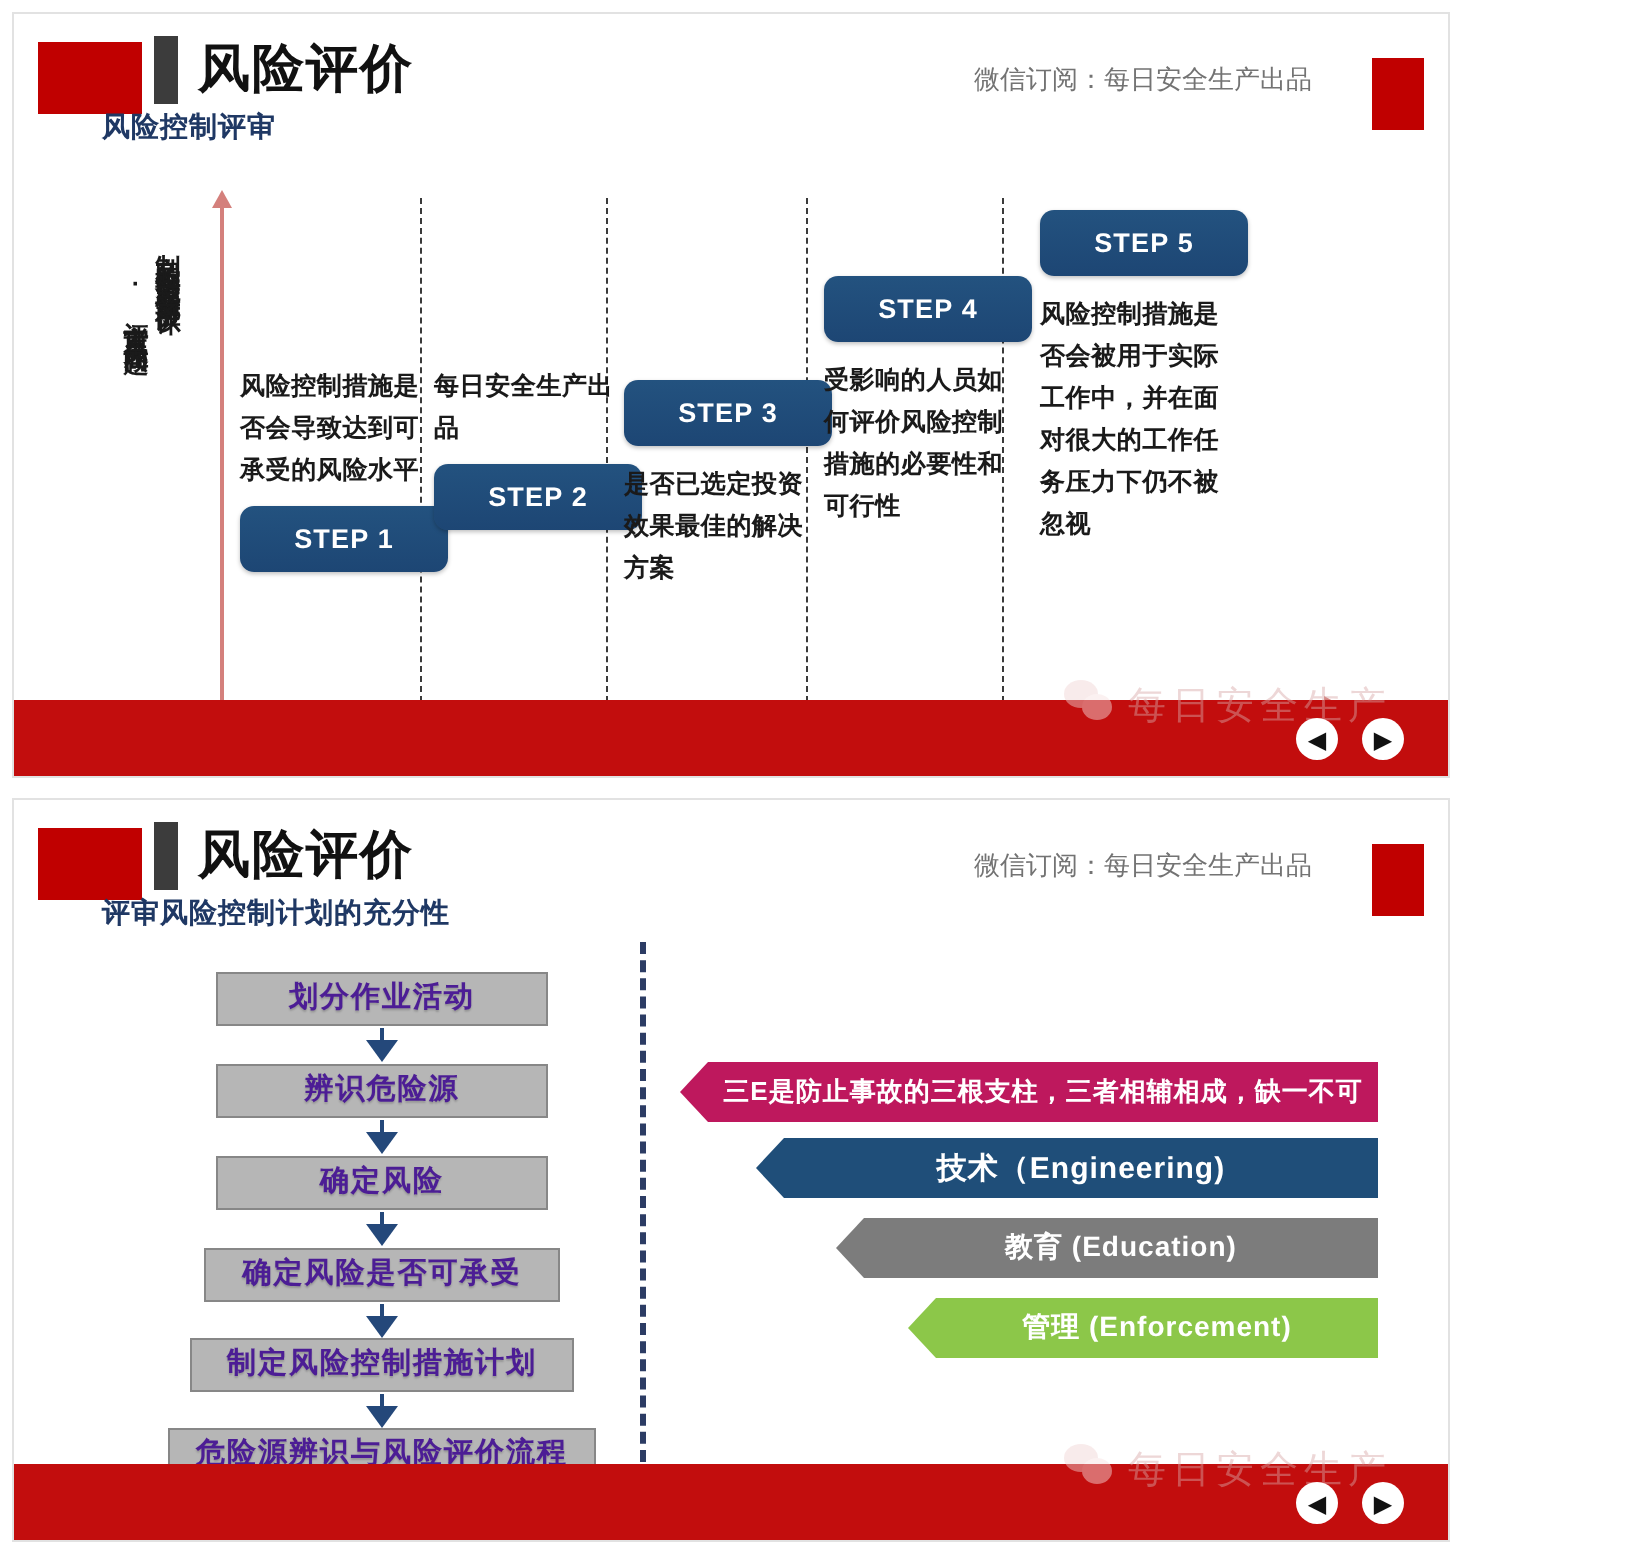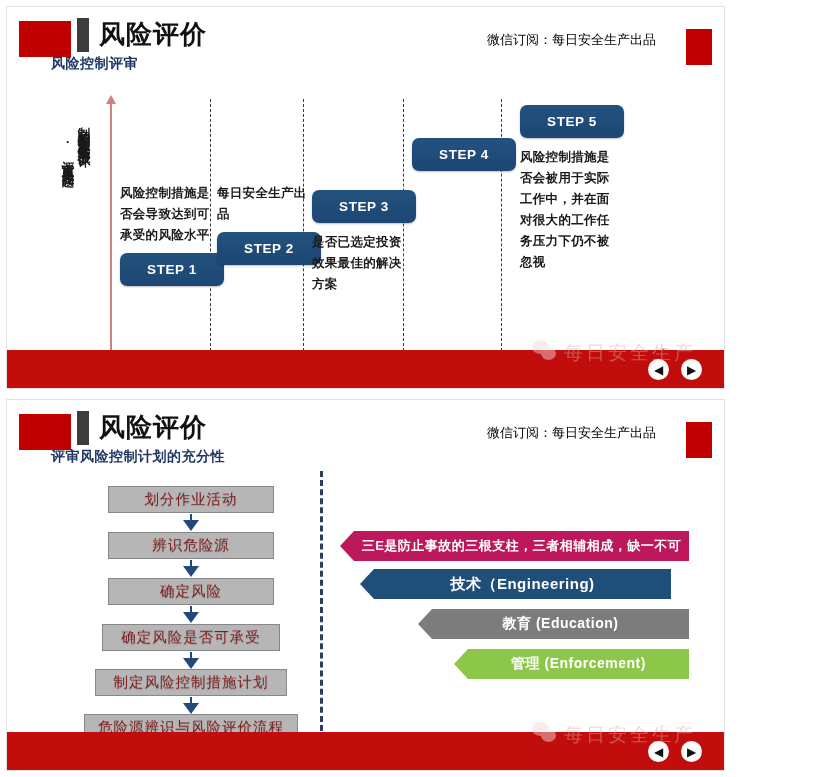--- a/index.html
+++ b/index.html
@@ -71,21 +71,21 @@
     font-weight: bold;
     color: #1f3864;
     letter-spacing: 0.5px;
     white-space: nowrap;
   }
   .hdr-wechat {
     position: absolute;
     right: 68px;
     top: 24px;
     font-size: 13px;
-    color: #000000;
+    color: #737373;
     white-space: nowrap;
   }
   .hdr-red-square-right {
     position: absolute;
     right: 12px;
     top: 22px;
     width: 26px;
     height: 36px;
     background: #c00000;
   }
@@ -229,23 +229,23 @@
     letter-spacing: 0.3px;
   }
   .step-col.badge-bottom .step-badge { margin-top: 7px; }
   .step-col.badge-top   .step-badge { margin-bottom: 9px; }
 
   
   .flow-box {
     position: absolute;
     background: #b6b6b6;
     border: 1px solid #878787;
-    color: #7f1d1d;
+    color: #4c1d95;
     font-size: 14.5px;
-    font-weight: normal;
+    font-weight: bold;
     letter-spacing: 1px;
     text-align: center;
     box-sizing: border-box;
     line-height: 25px;
     height: 27px;
     text-shadow: 0 1px 1px rgba(0,0,0,.18);
   }
   .flow-arrow {
     position: absolute;
     width: 0; height: 0;
@@ -324,20 +324,21 @@
       <div class="step-badge">STEP 2</div>
     </div>
 
     <div class="step-col badge-top" style="left:305px; top:183px;">
       <div class="step-badge">STEP 3</div>
       <div class="step-text">是否已选定投资效果最佳的解决方案</div>
     </div>
 
     <div class="step-col badge-top" style="left:405px; top:131px;">
       <div class="step-badge">STEP 4</div>
+      <div class="step-text">受影响的人员如何评价风险控制措施的必要性和可行性</div>
     </div>
 
     <div class="step-col badge-top" style="left:513px; top:98px;">
       <div class="step-badge">STEP 5</div>
       <div class="step-text">风险控制措施是否会被用于实际工作中，并在面对很大的工作任务压力下仍不被忽视</div>
     </div>
 
     <div class="footer-bar"></div>
     <div class="footer-watermark">
       <span class="wechat-icon">
@@ -379,21 +380,21 @@
 
     <div class="flow-box" style="left:88px;  top:269px; width:192px;">制定风险控制措施计划</div>
     <div class="flow-stem" style="left:183px; top:297px;"></div>
     <div class="flow-arrow" style="left:176px; top:303px;"></div>
 
     <div class="flow-box" style="left:77px;  top:314px; width:214px;">危险源辨识与风险评价流程</div>
 
     <div class="vdash2" style="top:71px; left:313px; height:260px;"></div>
 
     <div class="chev" id="chev-0" style="left:333px; top:131px; width:349px;">三E是防止事故的三根支柱，三者相辅相成，缺一不可</div>
-    <div class="chev" id="chev-1" style="left:353px; top:169px; width:311px;text-align:right;">技术（Engineering)</div>
+    <div class="chev" id="chev-1" style="left:371px; top:169px; width:311px;text-align:right;">技术（Engineering)</div>
     <div class="chev" id="chev-2" style="left:411px; top:209px; width:271px;">教育 (Education)</div>
     <div class="chev" id="chev-3" style="left:447px; top:249px; width:235px;">管理 (Enforcement)</div>
 
     <div class="footer-bar"></div>
     <div class="footer-watermark">
       <span class="wechat-icon">
         <span class="b1"></span>
           <span class="b2"></span>
       </span>
       <span class="wm-text">每日安全生产</span>

